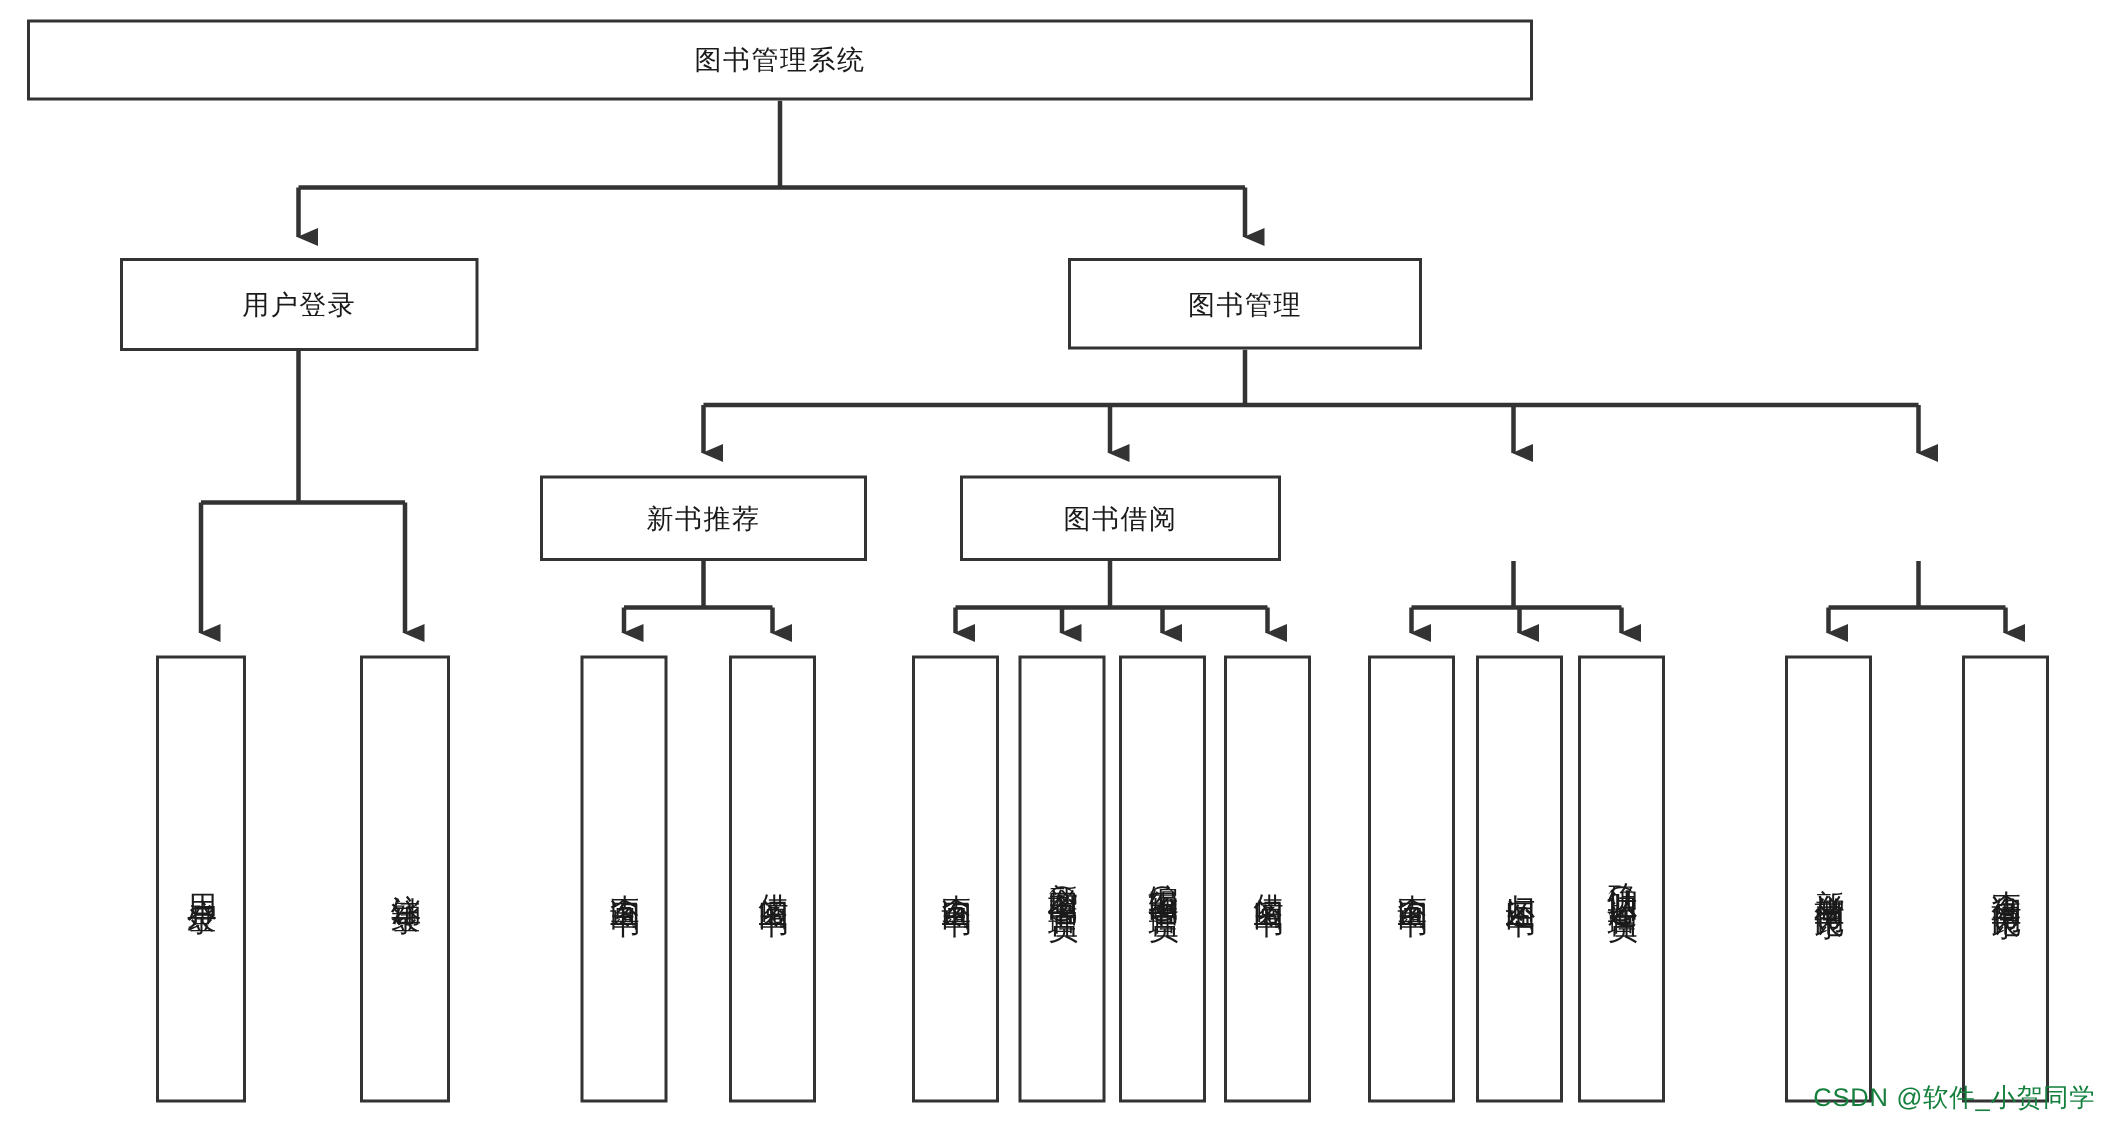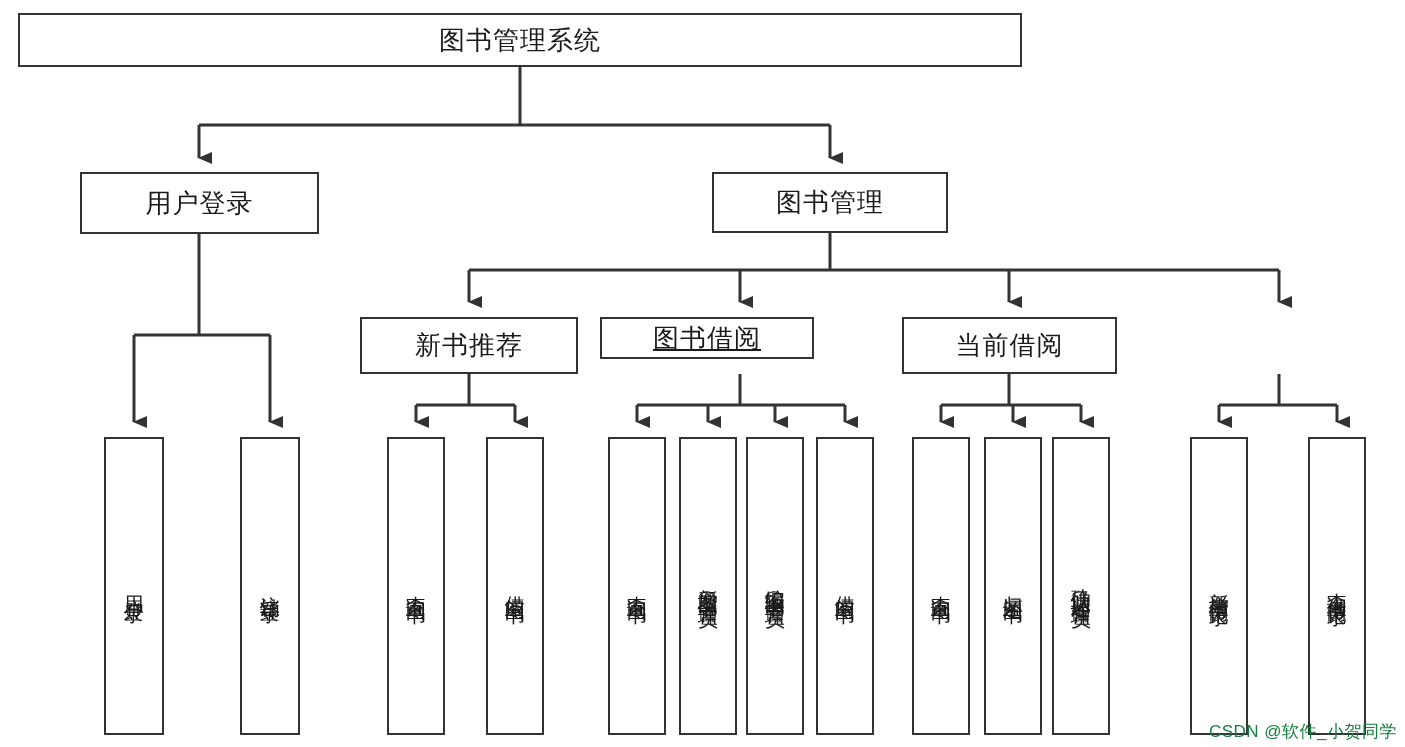--- a/index.html
+++ b/index.html
@@ -29,21 +29,21 @@
     position: absolute;
     box-sizing: border-box;
     background: #ffffff;
     border: 2px solid #333333;
     display: flex;
     align-items: center;
     justify-content: center;
     color: #1a1a1a;
   }
   .node.horiz {
-    font-size: 26px;
+    font-size: 18px;
     letter-spacing: 1px;
   }
   .node.vert {
     writing-mode: vertical-rl;
     text-orientation: upright;
     font-size: 20px;
     letter-spacing: 3px;
     padding-top: 6px;
     padding-bottom: 6px;
     justify-content: center;
@@ -136,27 +136,24 @@
   </div>
 
   <div class="node horiz" style="left:360px; top:317px; width:218px; height:57px;">
     <span class="label">新书推荐</span>
   </div>
 
   <div class="node horiz" style="left:712px; top:172px; width:236px; height:61px;">
     <span class="label">图书管理</span>
   </div>
 
-  <div class="node horiz" style="left:600px; top:317px; width:214px; height:42px;text-decoration:underline;">
+  <div class="node horiz" style="left:640px; top:317px; width:214px; height:57px;">
     <span class="label">图书借阅</span>
   </div>
 
-  <div class="node horiz" style="left:902px; top:317px; width:215px; height:57px;">
-    <span class="label">当前借阅</span>
-  </div>
 
 
   <div class="node vert" style="left:104px; top:437px; width:60px; height:298px;">
     <span class="label">用户登录</span>
   </div>
 
   <div class="node vert" style="left:240px; top:437px; width:60px; height:298px;">
     <span class="label">注销登录</span>
   </div>
 

